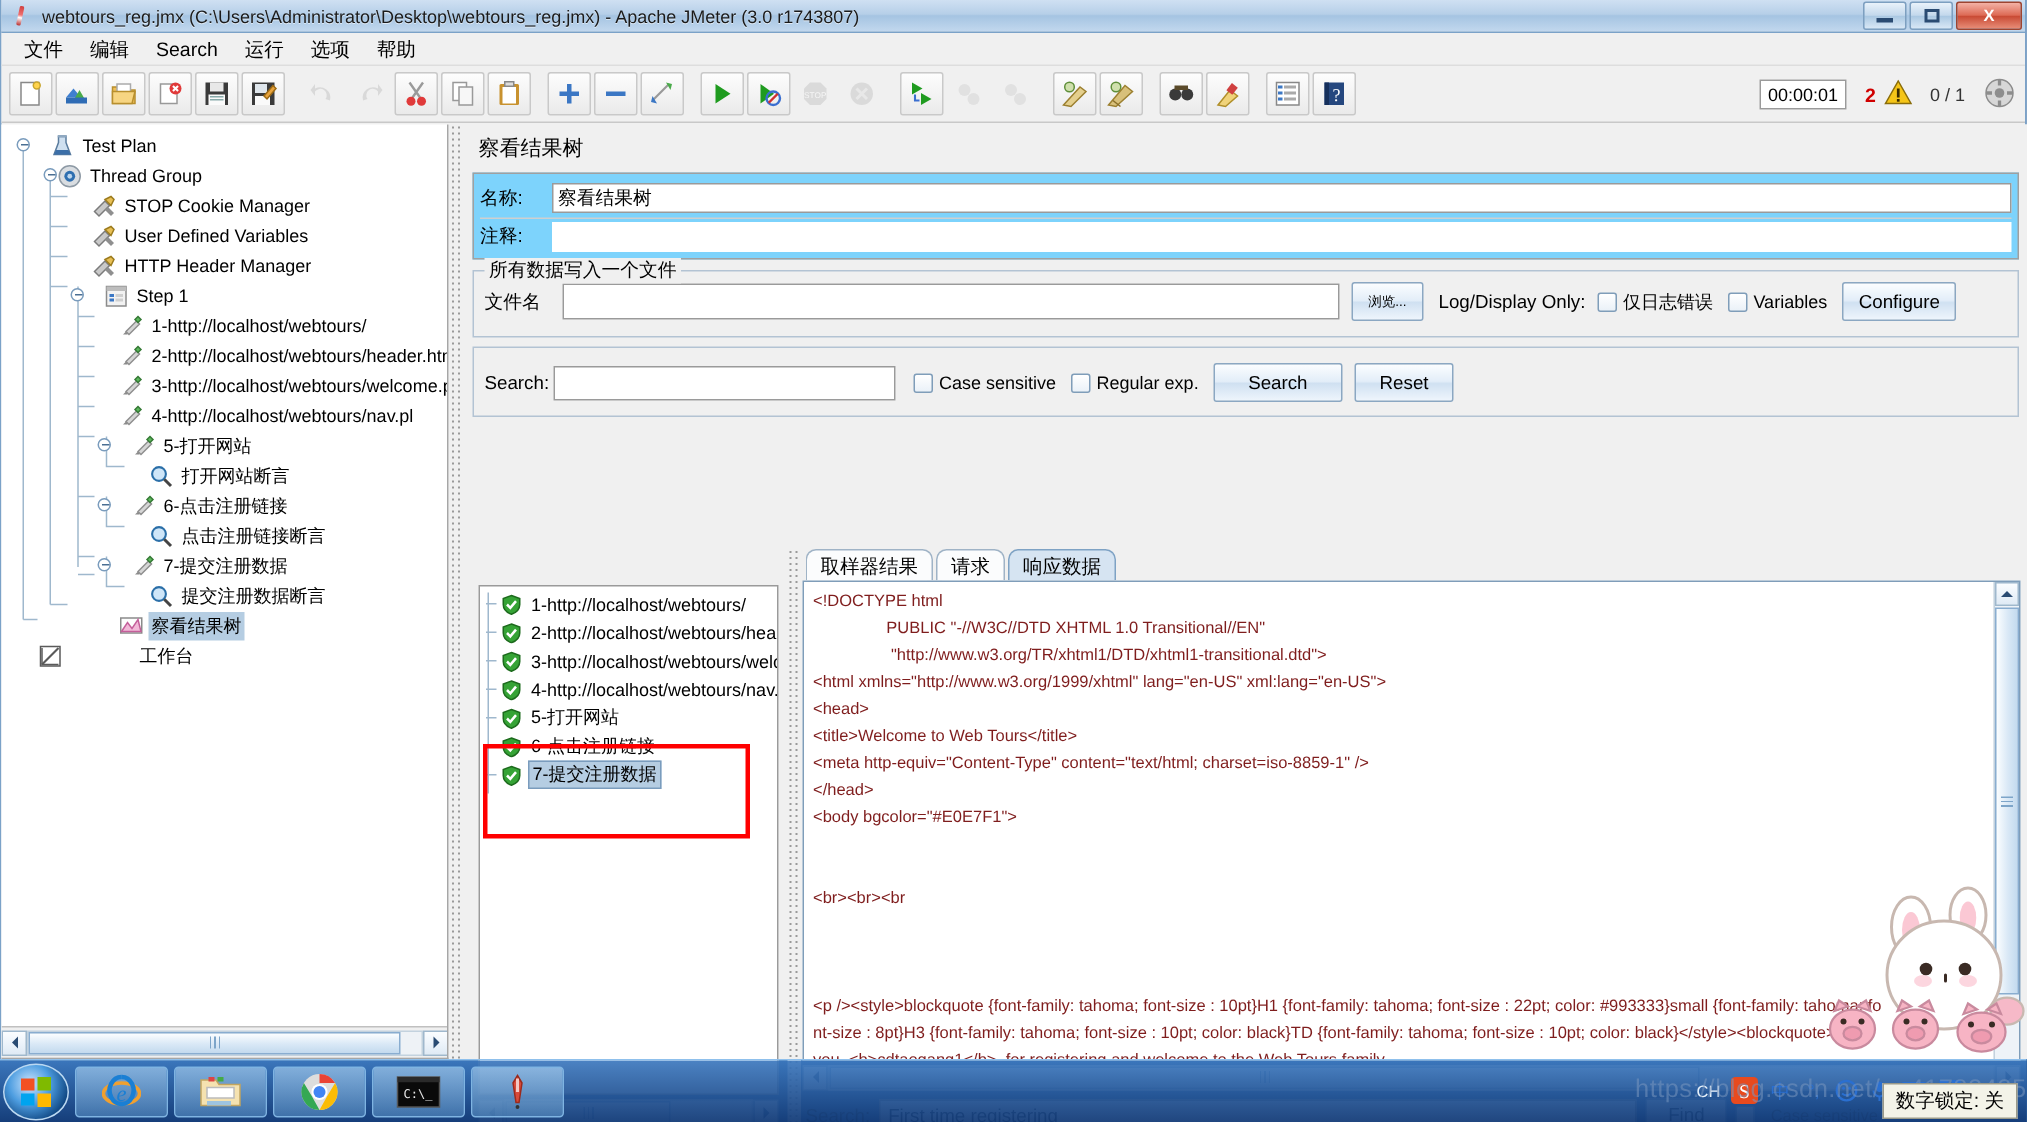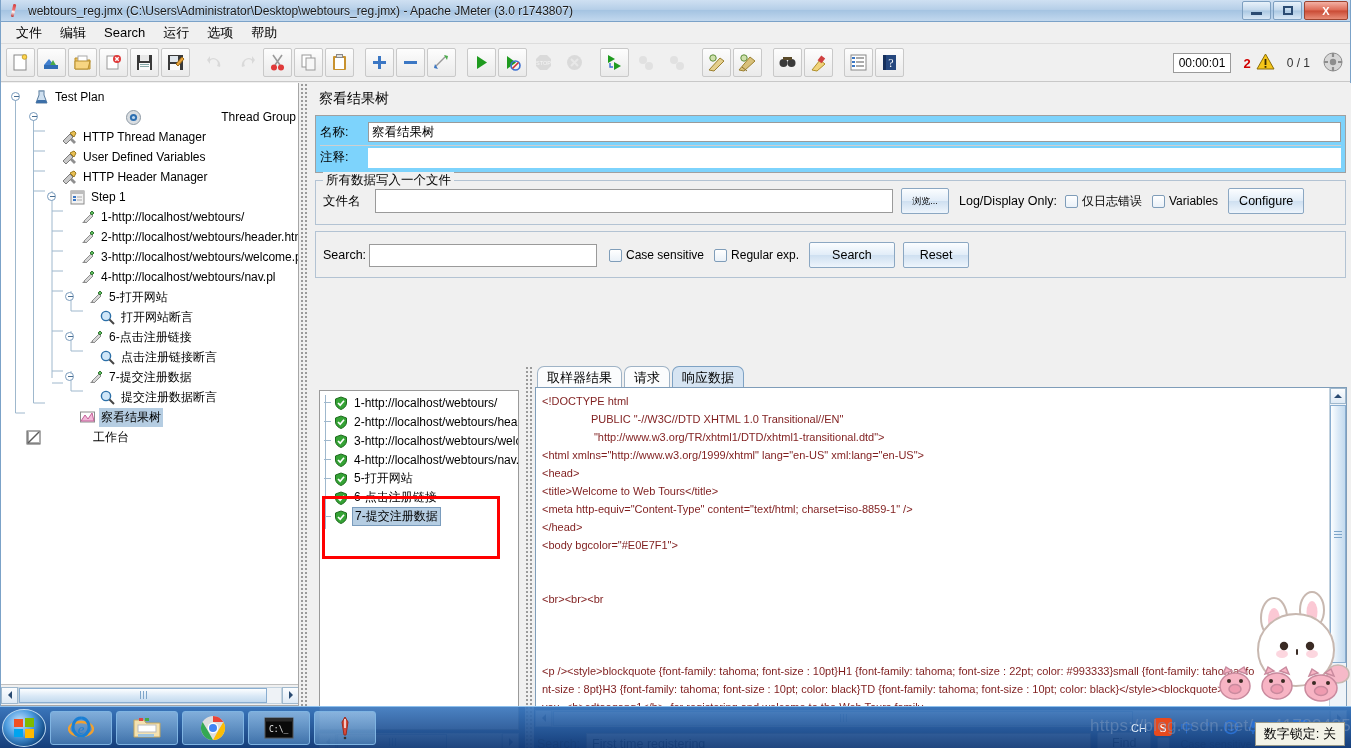--- a/index.html
+++ b/index.html
@@ -714,42 +714,42 @@
             <span class="tn-icon">
               <svg width="17" height="17" viewBox="0 0 17 17">
                   <path d="M6 2 h5 v4 l3 8 H3 l3 -8 z" fill="#cfe0f0" stroke="#5a7c9e"></path>
                   <rect x="5.5" y="1" width="6" height="1.6" fill="#8fa8c0"></rect>
                   <path d="M4.4 11 h8.2 l1.4 3 H3 z" fill="#3c6fa8"></path>
                 </svg>
             </span>
             <span class="tlabel">Test Plan</span>
           </div>
 
-          <div class="tnode" style="padding-left:28px;justify-content:space-between;">
+          <div class="tnode" style="padding-left:15px;">
             <span class="tn-handle" style="left:28px;"></span>
             <span style="width:22px;"></span>
             <span class="tn-icon">
               <svg width="17" height="17" viewBox="0 0 17 17">
                   <circle cx="8.5" cy="8.5" r="7" fill="#d9dde1" stroke="#8e9aa5"></circle>
                   <circle cx="8.5" cy="8.5" r="3.6" fill="#2e6fb0"></circle>
                   <circle cx="8.5" cy="8.5" r="1.6" fill="#bcd6ee"></circle>
                 </svg>
             </span>
             <span class="tlabel">Thread Group</span>
           </div>
 
           <div class="tnode" style="padding-left:60px;">
             <span class="tn-icon">
               <svg width="17" height="17" viewBox="0 0 17 17">
                   <path d="M2 12 L9 5 l3 3 -7 7 z" fill="#c9c9c9" stroke="#7b7b7b"></path>
                   <path d="M9 4 l4 -2 2 2 -2 4 z" fill="#e8bf55" stroke="#9c7b1d"></path>
                   <path d="M11 9 l4 4 -2 2 -4 -4z" fill="#8f8f8f"></path>
                 </svg>
             </span>
-            <span class="tlabel">HTTP Thread Manager</span>
+            <span class="tlabel">STOP Cookie Manager</span>
           </div>
           <div class="tnode" style="padding-left:60px;">
             <span class="tn-icon">
               <svg width="17" height="17" viewBox="0 0 17 17">
                   <path d="M2 12 L9 5 l3 3 -7 7 z" fill="#c9c9c9" stroke="#7b7b7b"></path>
                   <path d="M9 4 l4 -2 2 2 -2 4 z" fill="#e8bf55" stroke="#9c7b1d"></path>
                   <path d="M11 9 l4 4 -2 2 -4 -4z" fill="#8f8f8f"></path>
                 </svg>
             </span>
             <span class="tlabel">User Defined Variables</span>

